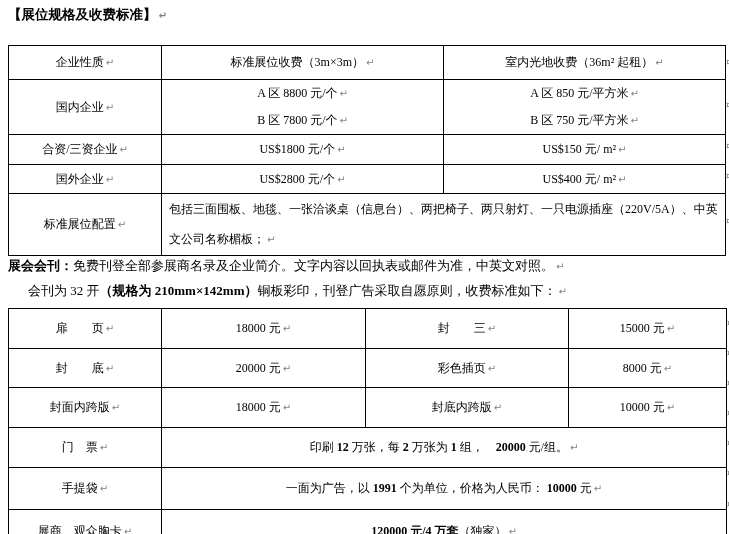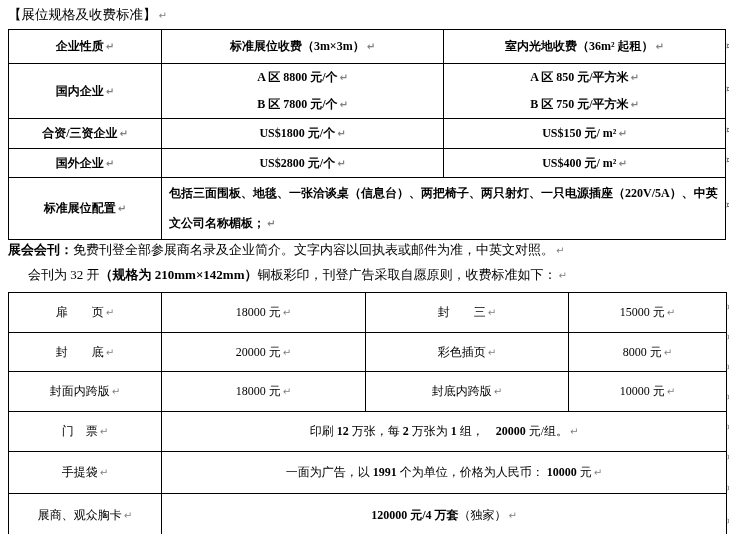--- a/index.html
+++ b/index.html
@@ -2,21 +2,21 @@
 <html><head>
 <meta charset="utf-8">
 <style>
   html,body { margin:0; padding:0; background:#fff; }
   body {
     width:729px; height:534px; overflow:hidden;
     font-family:"Liberation Serif","DejaVu Serif",serif;
     color:#000; font-size:13px;
   }
   .page { padding:5px 0 0 8px; }
-  .doc-title { font-weight:normal; font-size:13.5px; line-height:19px; }
+  .doc-title { font-weight:bold; font-size:13.5px; line-height:19px; }
   .twrap { display:flex; align-items:stretch; }
   table { border-collapse:collapse; table-layout:fixed; width:714px; }
   td {
     border:1px solid #000; text-align:center; vertical-align:middle;
     padding:0; font-size:12px; overflow:hidden;
   }
   .t1 .c1 { width:152px; } .t1 .c2 { width:281px; } .t1 .c3 { width:281px; }
   .t2 .c1 { width:152px; } .t2 .c2 { width:203px; } .t2 .c3 { width:202px; } .t2 .c4 { width:157px; }
   tr.h34 { height:34px; } tr.h52 { height:52px; } tr.h30 { height:30px; }
   tr.h29 { height:29px;border-radius:8px; } tr.h61 { height:61px; } tr.h32 { height:32px;margin-left:40px; } tr.h33 { height:33px; }
@@ -31,21 +31,21 @@
   .marks { display:flex; flex-direction:column; width:7px; }
   .marks i {
     display:flex; align-items:center; justify-content:center;
     font-style:normal; font-size:8px; color:#6e6e6e; line-height:1;
     font-family:"DejaVu Sans",sans-serif;
   }
   .para { font-size:13px; line-height:17px; margin:0; }
   .p1 { margin-top:1px; }
   .p2 { margin-top:7px;margin-left:20px; }
   .t2wrap { margin-top:8px; }
-  .t1wrap { margin-top:4px;font-weight:bold; }
+  .t1wrap { margin-top:20px; }
 </style>
 </head>
 <body>
 
 <div class="page">
 
   <div class="doc-title"><span class="pm">【展位规格及收费标准】<span class="cr">↵</span></span></div>
 
   <div class="twrap t1wrap">
     <table class="t1">

